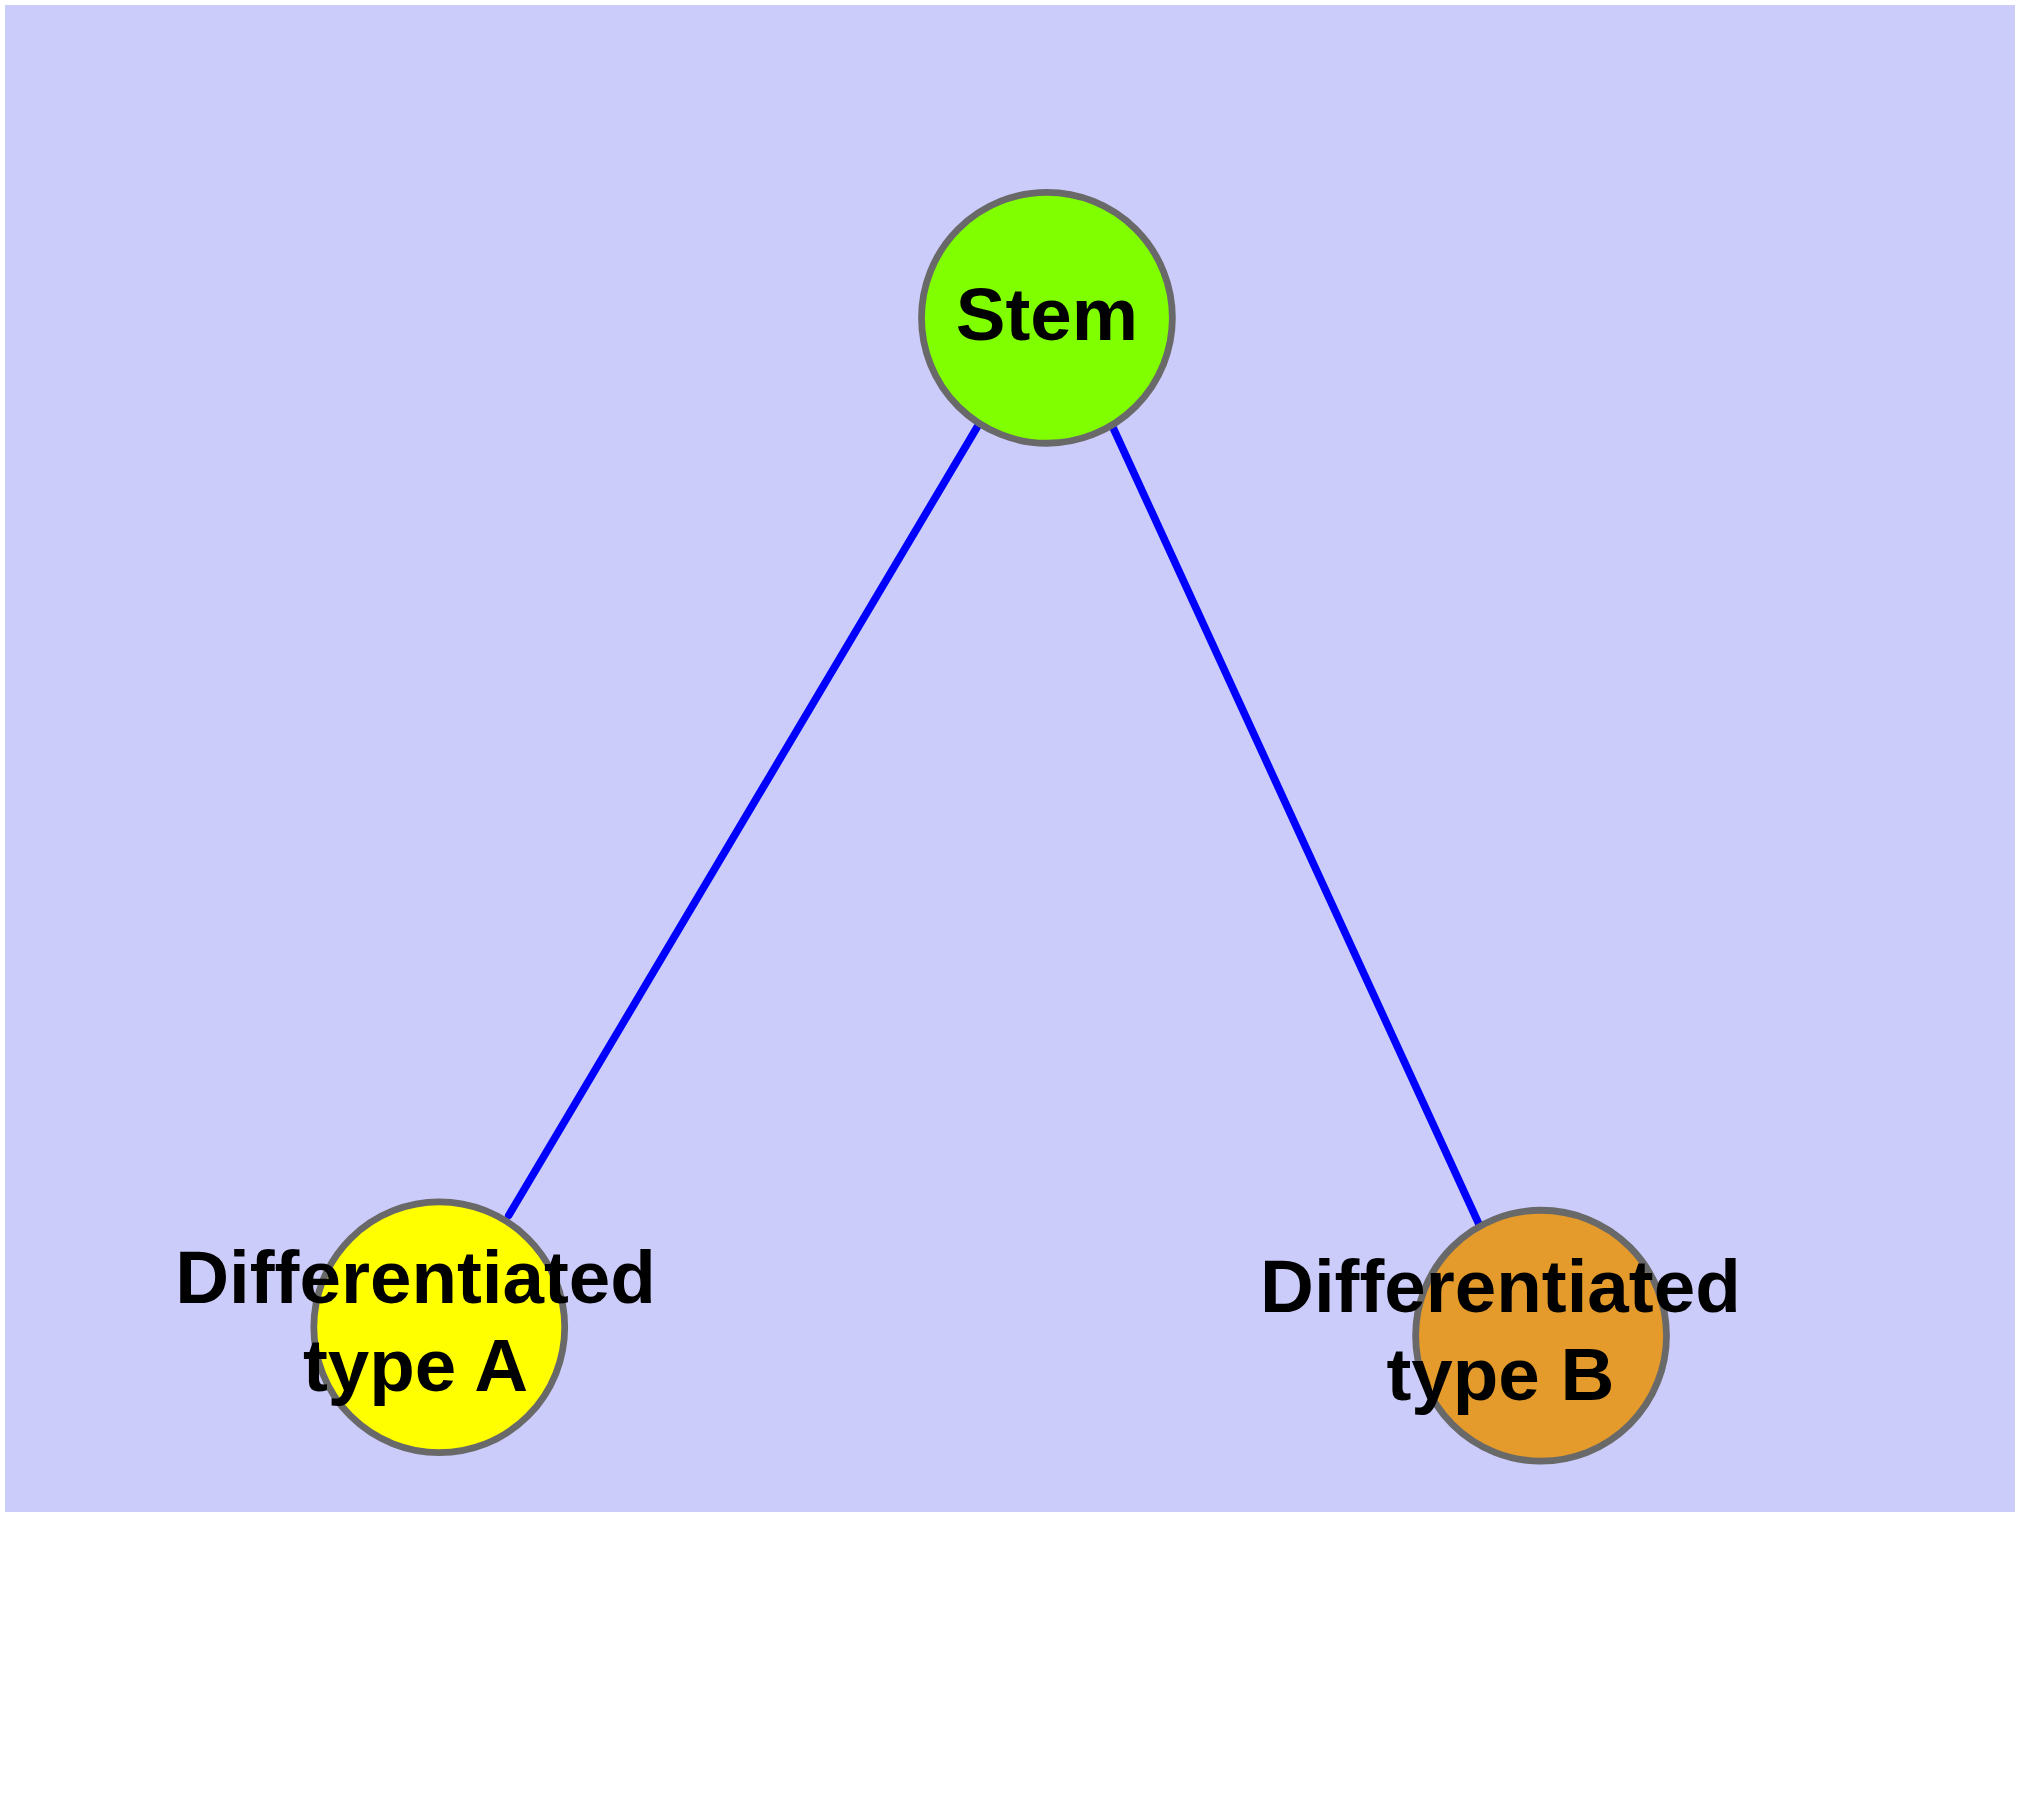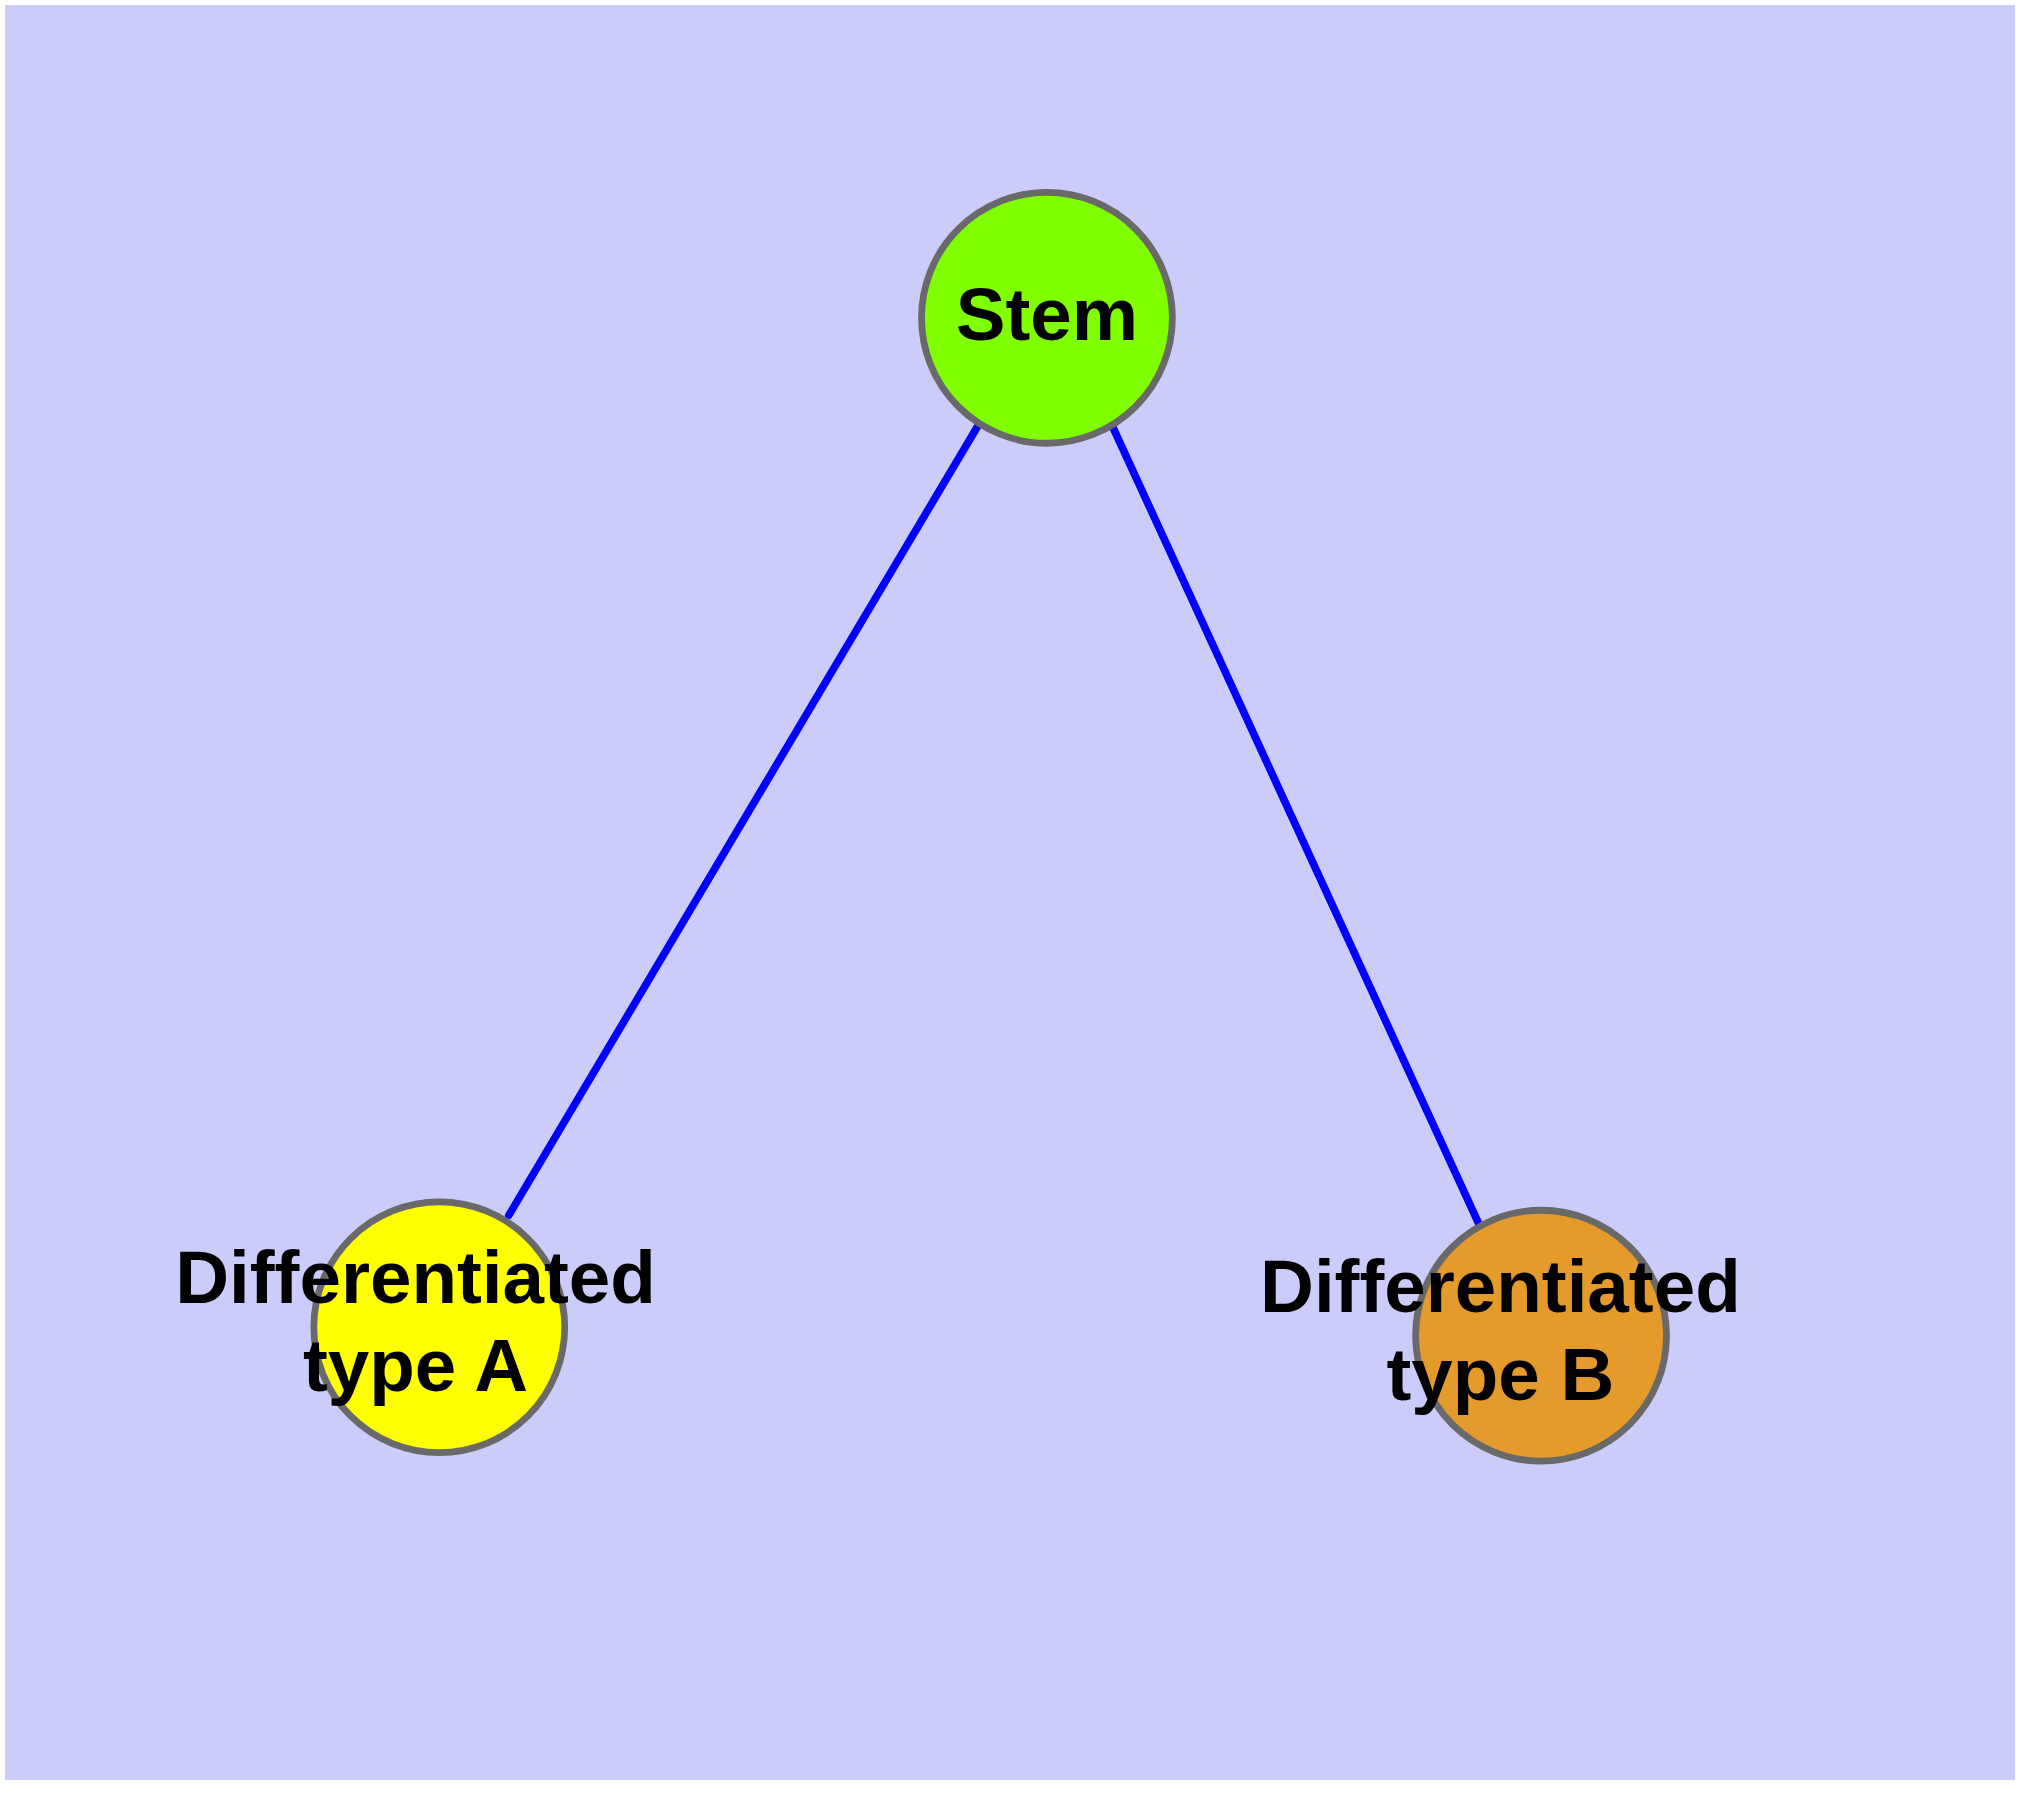--- a/index.html
+++ b/index.html
@@ -4,21 +4,21 @@
 <title>Cell differentiation graph</title>
 <style>
   html, body {
     margin: 0;
     padding: 0;
     background: #ffffff;
   }
   #canvas {
     position: relative;
     width: 2021px;
-    height: 1780px;
+    height: 1512px;
     background: #ffffff;
     overflow: hidden;
   }
   #plot-area {
     position: absolute;
     left: 5.1px;
     top: 5.1px;
     width: 2010px;
     height: 1802px;
     background: #ccccfa;

